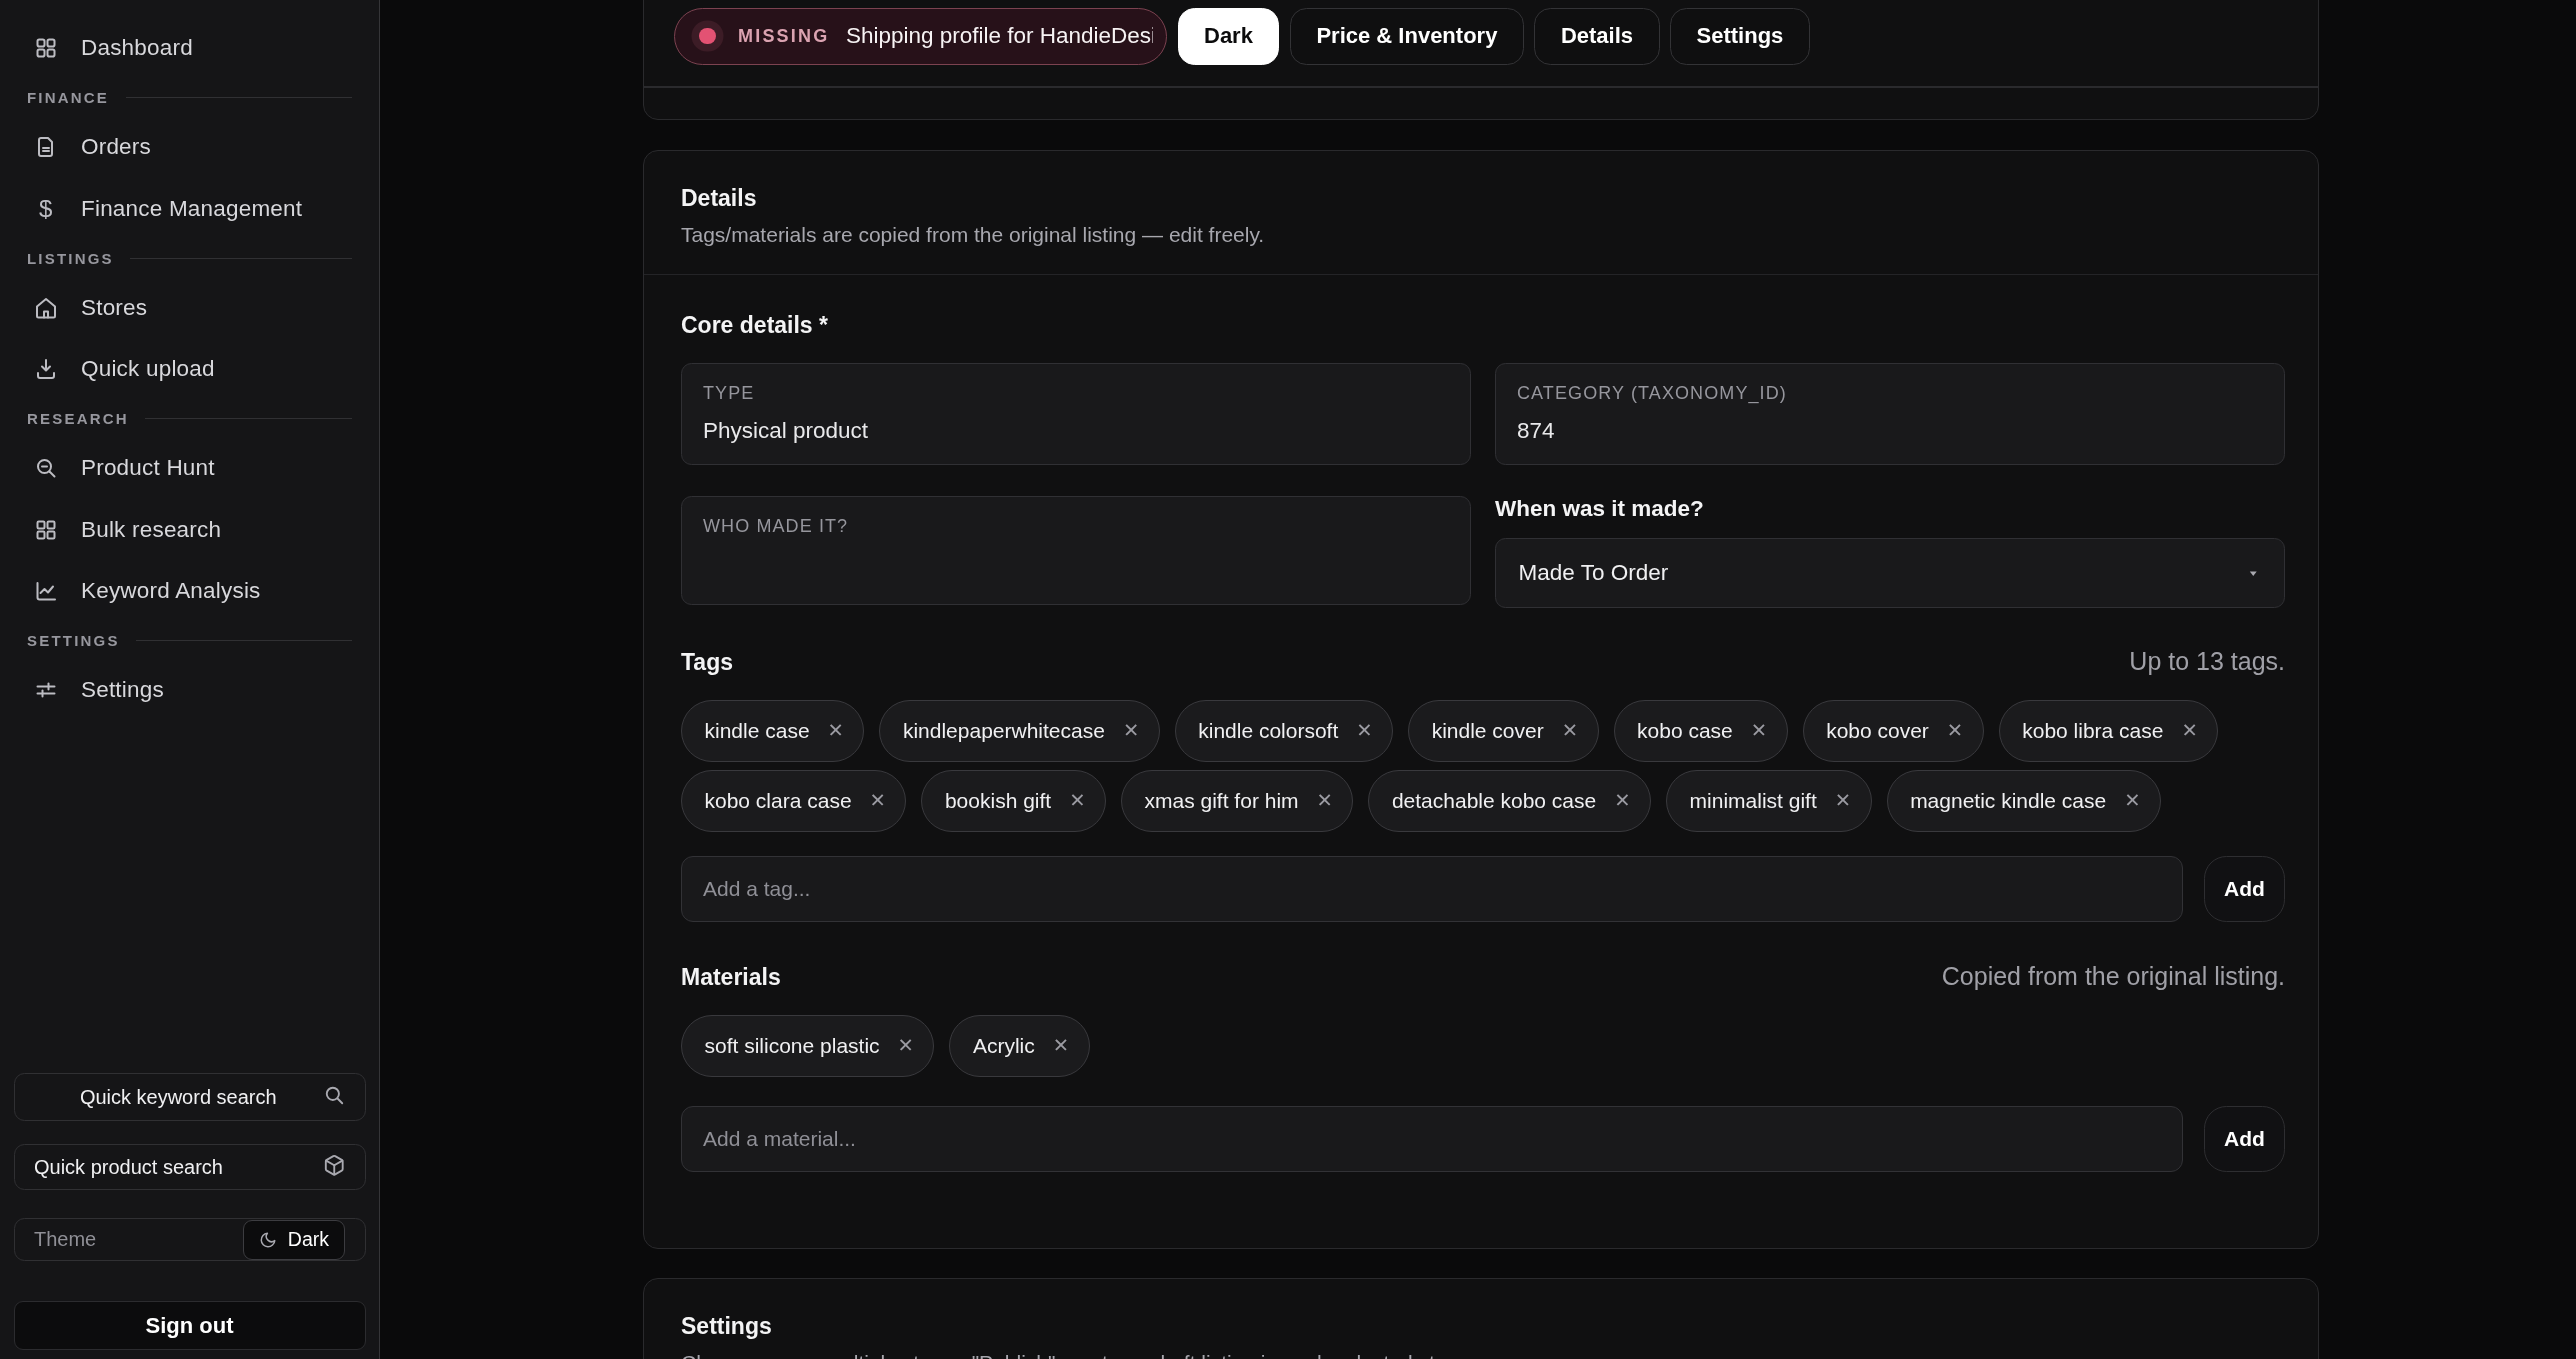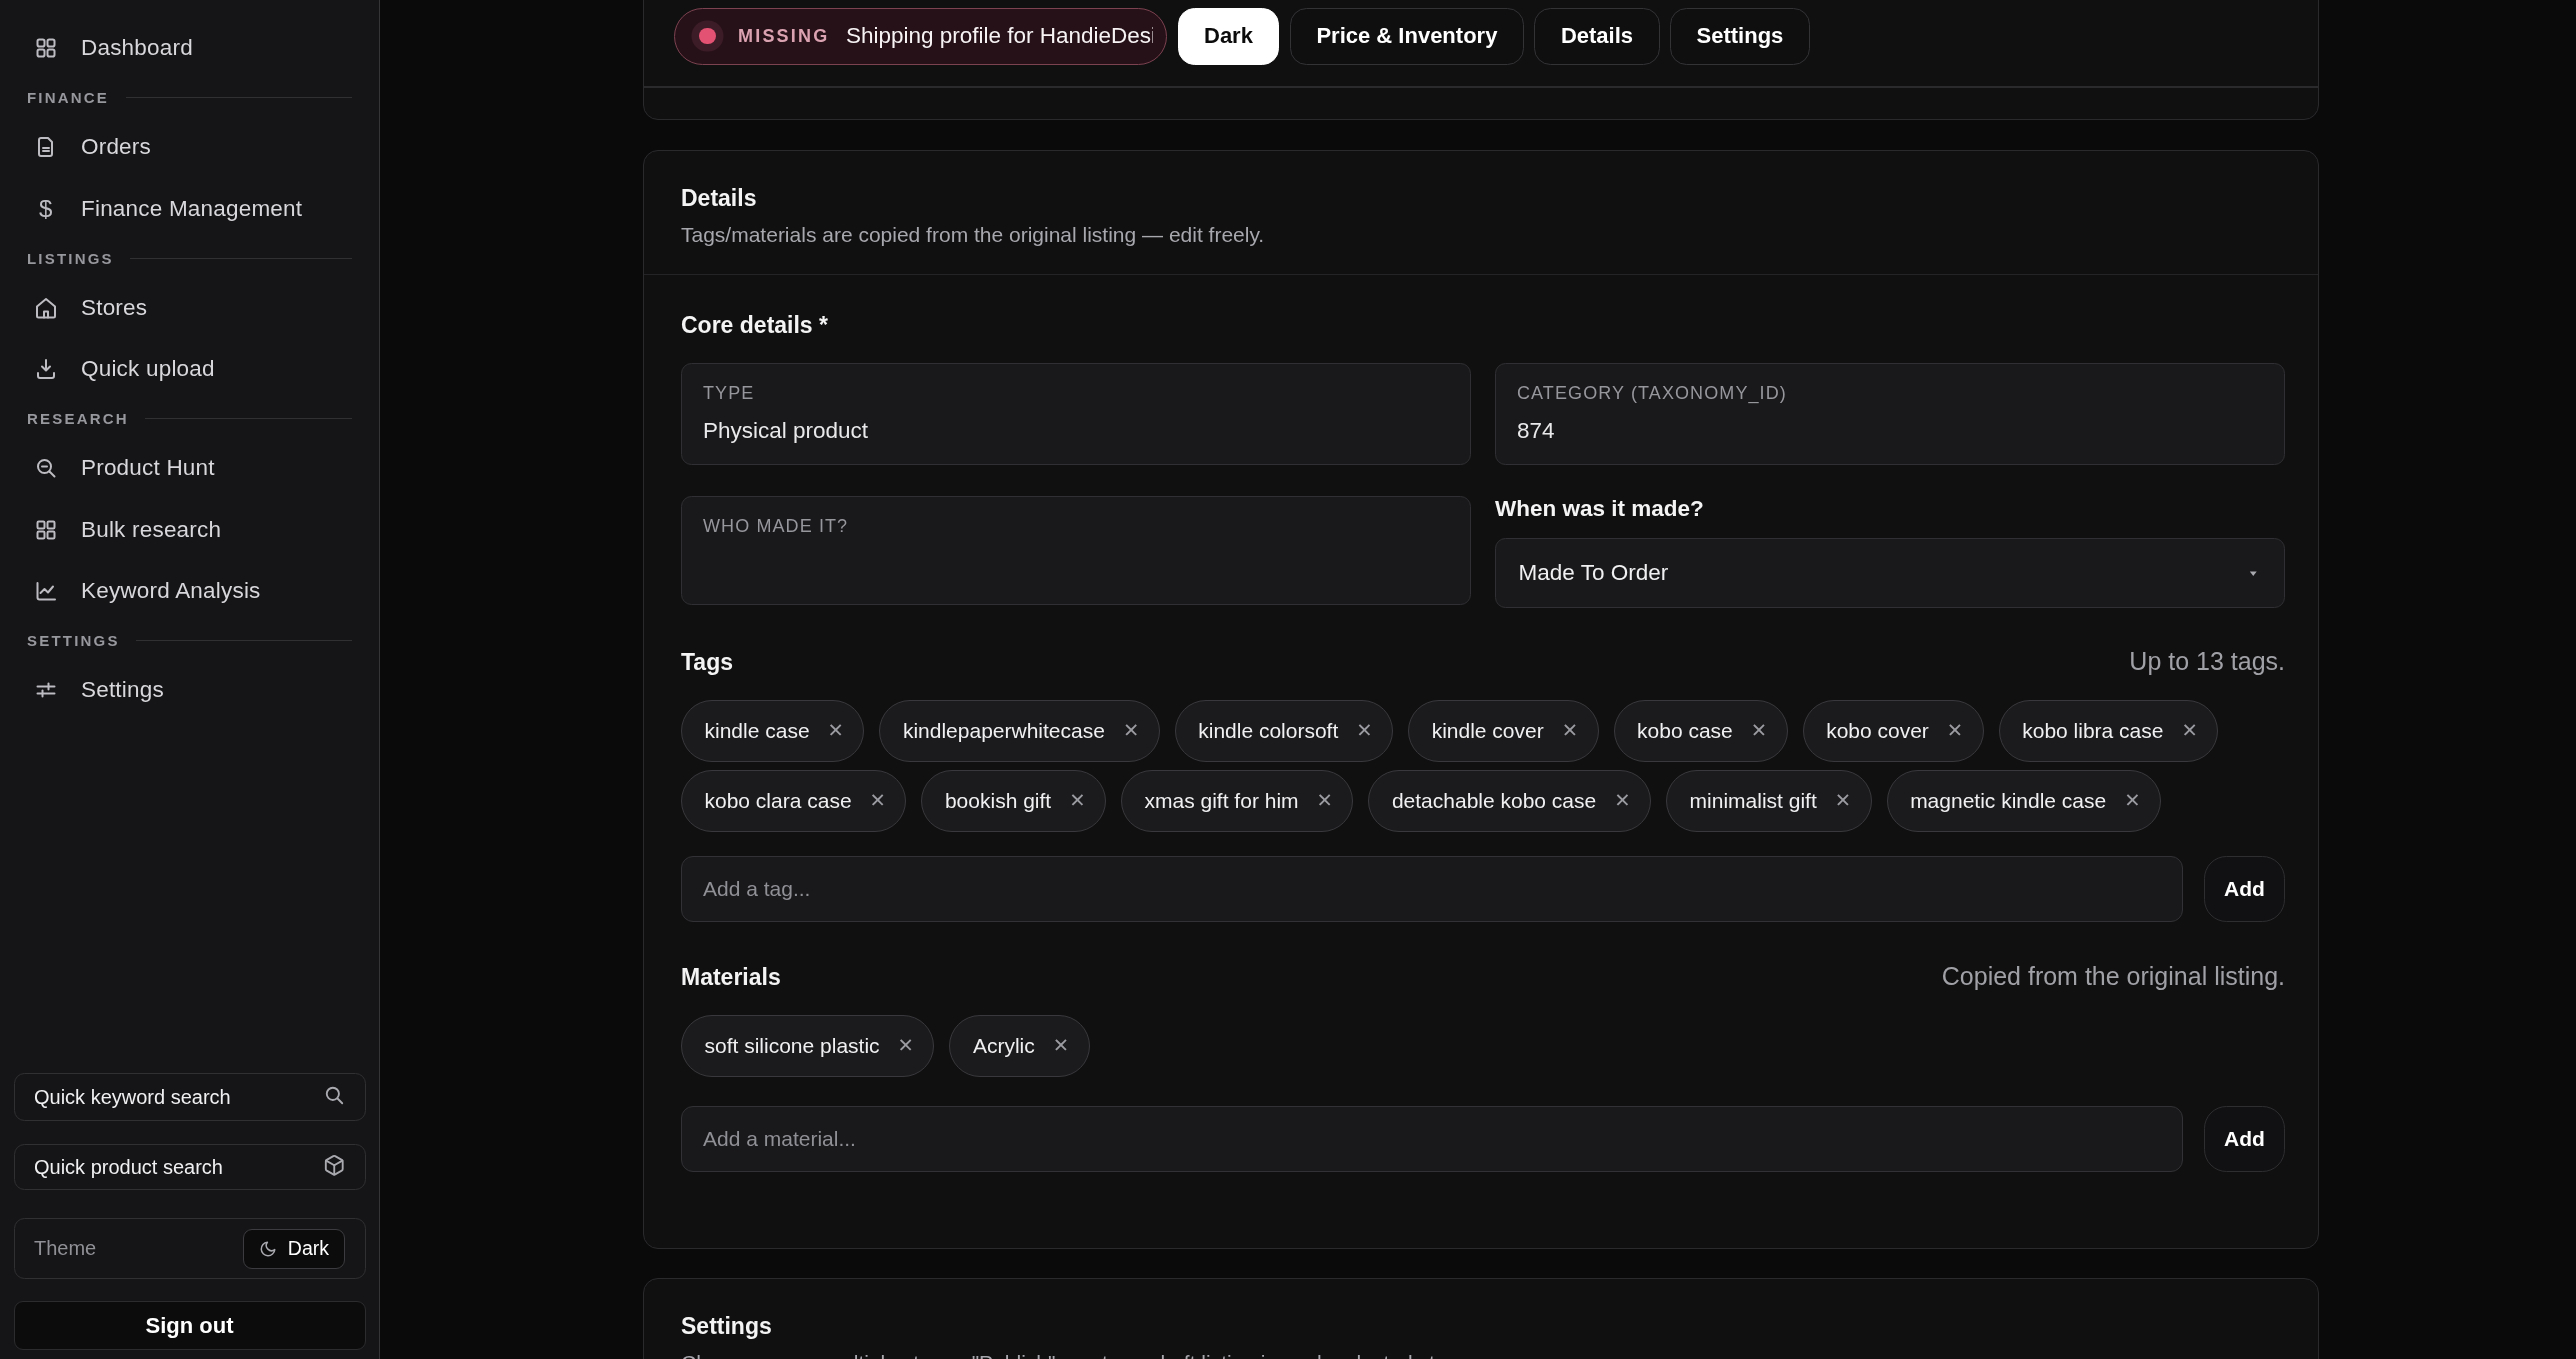--- a/index.html
+++ b/index.html
@@ -35,24 +35,24 @@
   .nav-section-label { font-size:15px; color:#97979e; letter-spacing:2.2px; font-weight:600; }
   .nav-section-line { flex:1; height:0.7px; background:#303033; margin-right:7.5px; }
 
   .side-box {
     position:absolute; left:13.5px; right:13.5px;
     border:1.5px solid #303033; border-radius:10.5px;
     display:flex; align-items:center; padding:0 19.5px;
     background:transparent; cursor:pointer;
   }
   .side-box svg { stroke:#a9a9b0; fill:none; stroke-width:2; stroke-linecap:round; stroke-linejoin:round; }
-  .qk-search { top:1073px; height:48px; }
+  .qk-search { top:1073px; height:48px;text-align:center; }
   .qp-search { top:1144px; height:46px; }
   .side-box-label { flex:1; font-size:20px; color:#f0f0f2; }
-  .theme-box { top:1218px; height:61px; cursor:default; }
+  .theme-box { top:1218px; height:43px; cursor:default; }
   .theme-label { flex:1; font-size:20px; color:#8f8f96; }
   .theme-toggle {
     display:flex; align-items:center; gap:10.5px;
     border:1.5px solid #3c3c40; border-radius:9px;
     height:40px; padding:0 15px; background:#0c0c0d; cursor:pointer;
   }
   .theme-toggle .moon { width:18px; height:18px; }
   .theme-toggle-label { font-size:19.5px; color:#fff; }
   .signout-btn {
     position:absolute; left:13.5px; right:13.5px; top:1301px; height:49px;

